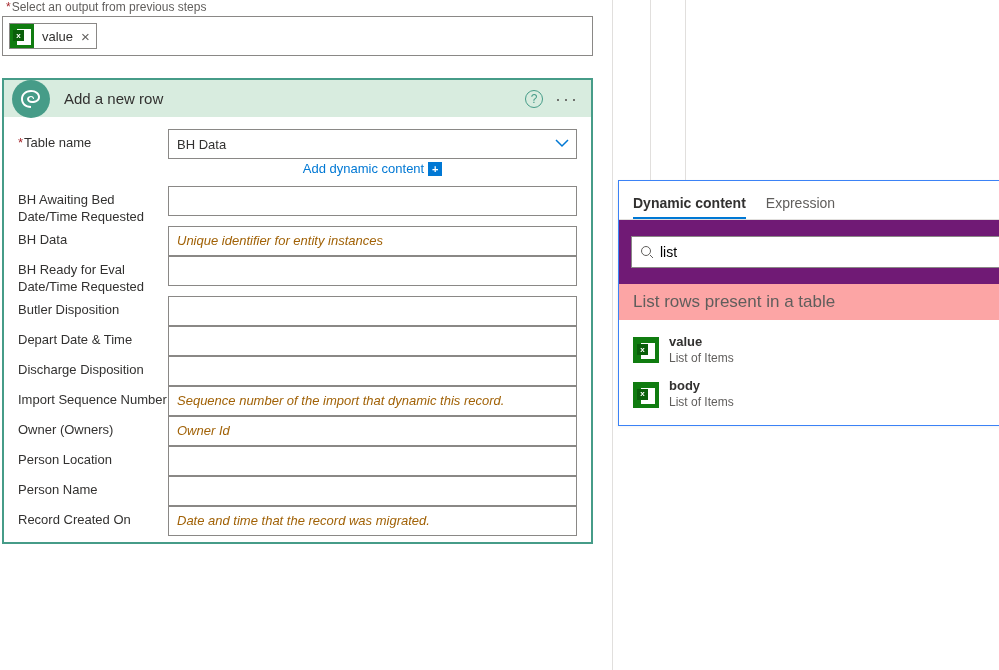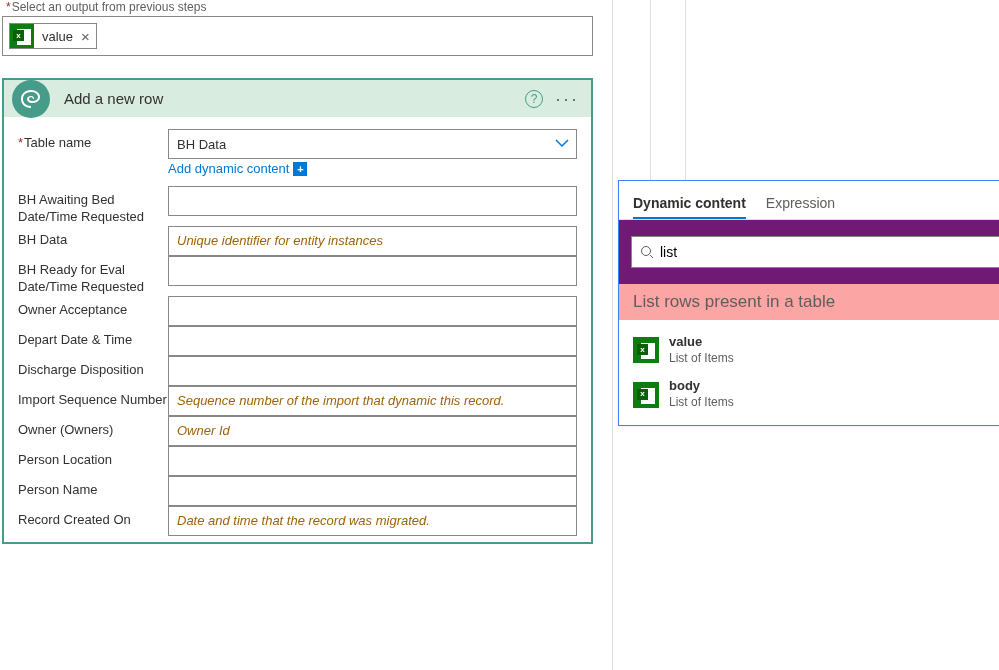--- a/index.html
+++ b/index.html
@@ -25,21 +25,21 @@
   .card-menu { color: #605e5c; font-size: 18px; letter-spacing: 2px; margin-right: 12px; line-height: 1; }
 
   .card-body { padding: 12px 14px 6px 14px; }
   .row { display: flex; align-items: flex-start; margin-bottom: 0; }
   .row-label { width: 150px; padding-top: 6px; font-size: 13px; color: #323130; line-height: 1.3; }
   .row-label .req { color: #a4262c; margin-right: 1px; }
   .row-input-wrap { flex: 1; position: relative; }
   .row-input { width: 100%; height: 30px; border: 1px solid #8a8886; padding: 0 28px 0 8px; font-size: 13px; color: #323130; background: #fff; display: flex; align-items: center; }
   .row-input.placeholder { color: #a16207; font-style: italic; }
   .chev { position: absolute; right: 8px; top: 7px; width: 14px; height: 14px; color: #0078d4; }
-  .add-dyn { text-align: right; margin: 2px 0 10px 150px; color: #0078d4; font-size: 13px; display: flex; justify-content: flex-start; align-items: center; gap: 4px; }
+  .add-dyn { text-align: right; margin: 2px 0 10px 150px; color: #0078d4; font-size: 13px; display: flex; justify-content: center; align-items: center; gap: 4px; }
   .dyn-plus { width: 14px; height: 14px; background: #0078d4; color: #fff; display: inline-flex; align-items: center; justify-content: center; font-size: 11px; font-weight: bold; }
 
   
   .flyout { position: absolute; left: 618px; top: 180px; width: 456px; border: 1px solid #3b82f6; background: #fff; box-shadow: -1px 1px 3px rgba(0,0,0,0.05); }
   .flyout-tabs { display: flex; border-bottom: 1px solid #e1dfdd; padding: 8px 14px 0 14px; gap: 20px; }
   .flyout-tab { padding: 6px 0; font-size: 14px; font-weight: 600; color: #323130; }
   .flyout-tab.active { border-bottom: 2px solid #0078d4; }
   .flyout-tab.inactive { color: #605e5c; font-weight: 400; }
   .flyout-search-wrap { padding: 16px 12px; background: #701a75; }
   .flyout-search { width: 100%; height: 32px; border: 1px solid #8a8886; display: flex; align-items: center; padding: 0 8px; background: #fff; }
@@ -126,21 +126,21 @@
             <div class="row-input placeholder">Unique identifier for entity instances</div>
           </div>
         </div>
       <div class="row">
           <div class="row-label">BH Ready for Eval Date/Time Requested</div>
           <div class="row-input-wrap">
             <div class="row-input"></div>
           </div>
         </div>
       <div class="row">
-          <div class="row-label">Owner Acceptance</div>
+          <div class="row-label">Butler Disposition</div>
           <div class="row-input-wrap">
             <div class="row-input"></div>
           </div>
         </div>
       <div class="row">
           <div class="row-label">Depart Date &amp; Time</div>
           <div class="row-input-wrap">
             <div class="row-input"></div>
           </div>
         </div>

